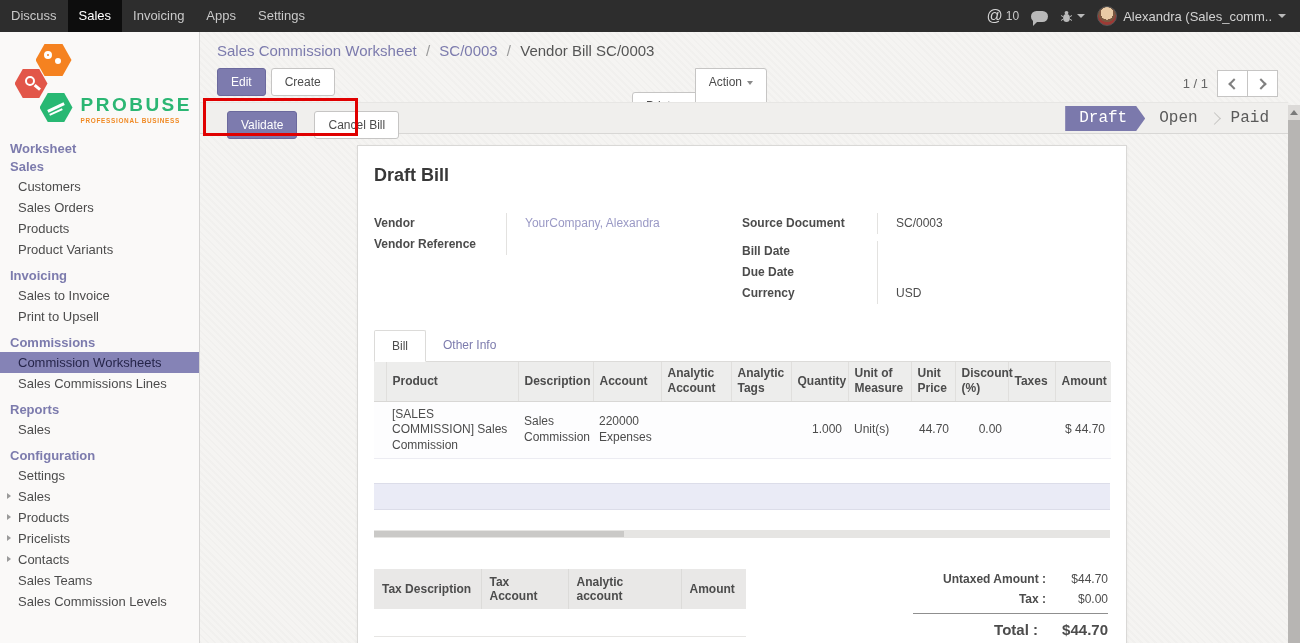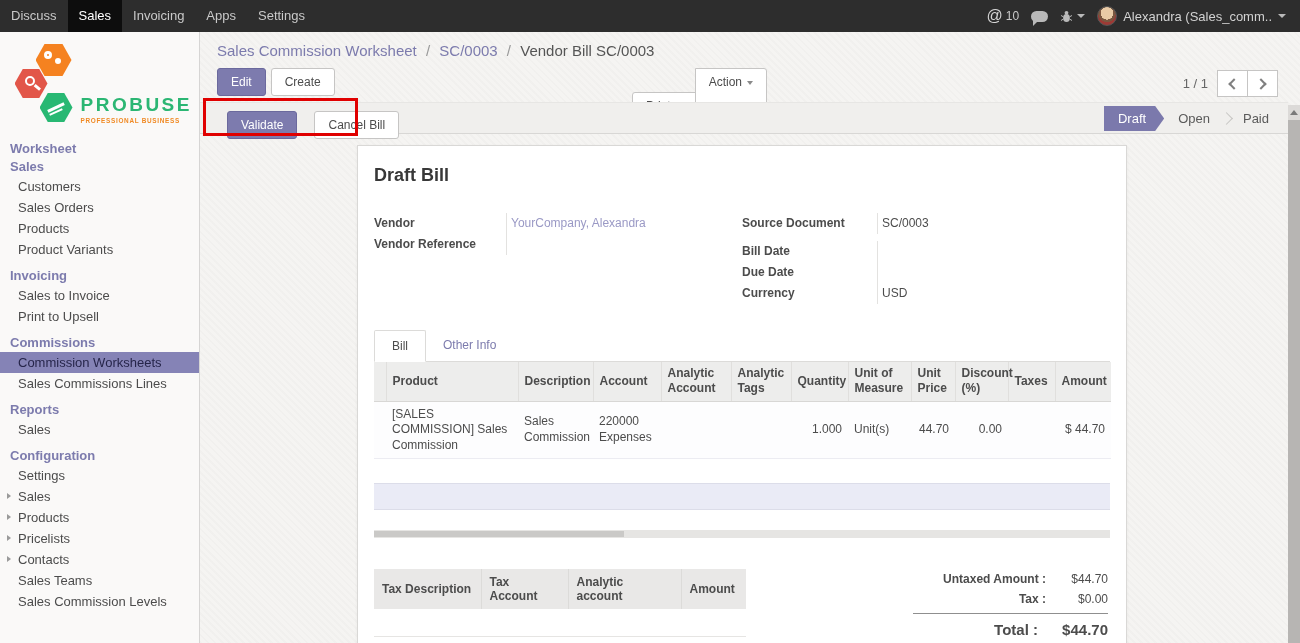--- a/index.html
+++ b/index.html
@@ -65,35 +65,35 @@
   .pager-btn { width:31px; height:27px; background:#fff; border:1px solid #c6c5c4; display:flex; align-items:center; justify-content:center; cursor:pointer; }
   .pager-btn:last-child { margin-left:-1px; }
   .chev { width:8px; height:8px; display:inline-block; }
   .chev-l { border-left:2px solid #7f7f7f; border-bottom:2px solid #7f7f7f; transform:rotate(45deg); margin-left:3px; }
   .chev-r { border-right:2px solid #7f7f7f; border-bottom:2px solid #7f7f7f; transform:rotate(-45deg); margin-right:3px; }
 
   .status-strip { position:absolute; top:70px; left:0; right:12px; height:32px; background:#f0efed; border-top:1px solid #e7e6e4; border-bottom:1px solid #d8d7d5; }
   .strip-btns { position:absolute; top:8px; left:8px; display:flex; gap:17px;padding-left:19px; }
   .annotation-rect { position:absolute; top:66px; left:3px; width:155px; height:38px; border:3px solid #e00000; z-index:6; pointer-events:none; }
   .sb-states { position:absolute; right:5px; top:3px; display:flex; align-items:center; height:25px; }
-  .sb-state { line-height:25px; padding:0 14px; font-size:13px; color:#5a5a5a; cursor:pointer; }
+  .sb-state { line-height:25px; padding:0 14px; font-size:16px; color:#5a5a5a; cursor:pointer;font-family:Liberation Mono, monospace; }
   .sb-state.active { background:#7b79ac; color:#fff; clip-path:polygon(0 0, calc(100% - 9px) 0, 100% 50%, calc(100% - 9px) 100%, 0 100%); padding:0 18px 0 14px; }
   .sb-chev { width:9px; height:9px; border-top:1px solid #c6c5c3; border-right:1px solid #c6c5c3; transform:rotate(45deg); margin:0 -2px; }
 
   
   .sheet { position:absolute; left:157px; top:113px; width:770px; height:540px; background:#fff; border:1px solid #d9d8d6; box-shadow:0 1px 3px rgba(0,0,0,.05); padding:16px; }
   .sheet-title { font-weight:bold; font-size:18px; color:#383838; margin-top:3px; }
   .fgroups { display:flex; margin-top:27px; }
   .fgroup-left { width:368px; flex:none; }
   .fgroup-right { flex:1; }
   .frow { display:flex;justify-content:center; }
   .f-label { flex:none; font-weight:bold; color:#4c4c4c; padding:3px 8px 3px 0; line-height:15px; }
   .fgroup-left .f-label { width:132px; }
   .fgroup-right .f-label { width:135px; }
-  .f-value { flex:1; border-left:1px solid #e3e2e0; padding:3px 0 3px 4px; line-height:15px; min-height:21px; color:#4c4c4c; }
+  .f-value { flex:1; border-left:1px solid #e3e2e0; padding:3px 0 3px 18px; line-height:15px; min-height:21px; color:#4c4c4c; }
   .f-value.link { color:#9a99c5; cursor:pointer; }
   .frow.gap-after { margin-bottom:7px; }
 
   .tab-bar { display:flex; margin-top:26px; border-bottom:1px solid #dcdbd9; }
   .tab { padding:8px 17px; font-size:12px; cursor:pointer; }
   .tab.active { background:#fff; border:1px solid #dcdbd9; border-bottom:1px solid #fff; margin-bottom:-1px; color:#4c4c4c; border-radius:2px 2px 0 0; }
   .tab.inactive { color:#7c7bad; }
 
   table.lines { width:100%; border-collapse:collapse; table-layout:fixed; }
   table.lines th { background:#ededec; font-weight:bold; color:#4c4c4c; text-align:left; padding:4px 6px; border-right:1px solid #e0dfdd; border-bottom:1px solid #d8d7d5; height:39px; vertical-align:middle; line-height:1.25; }

